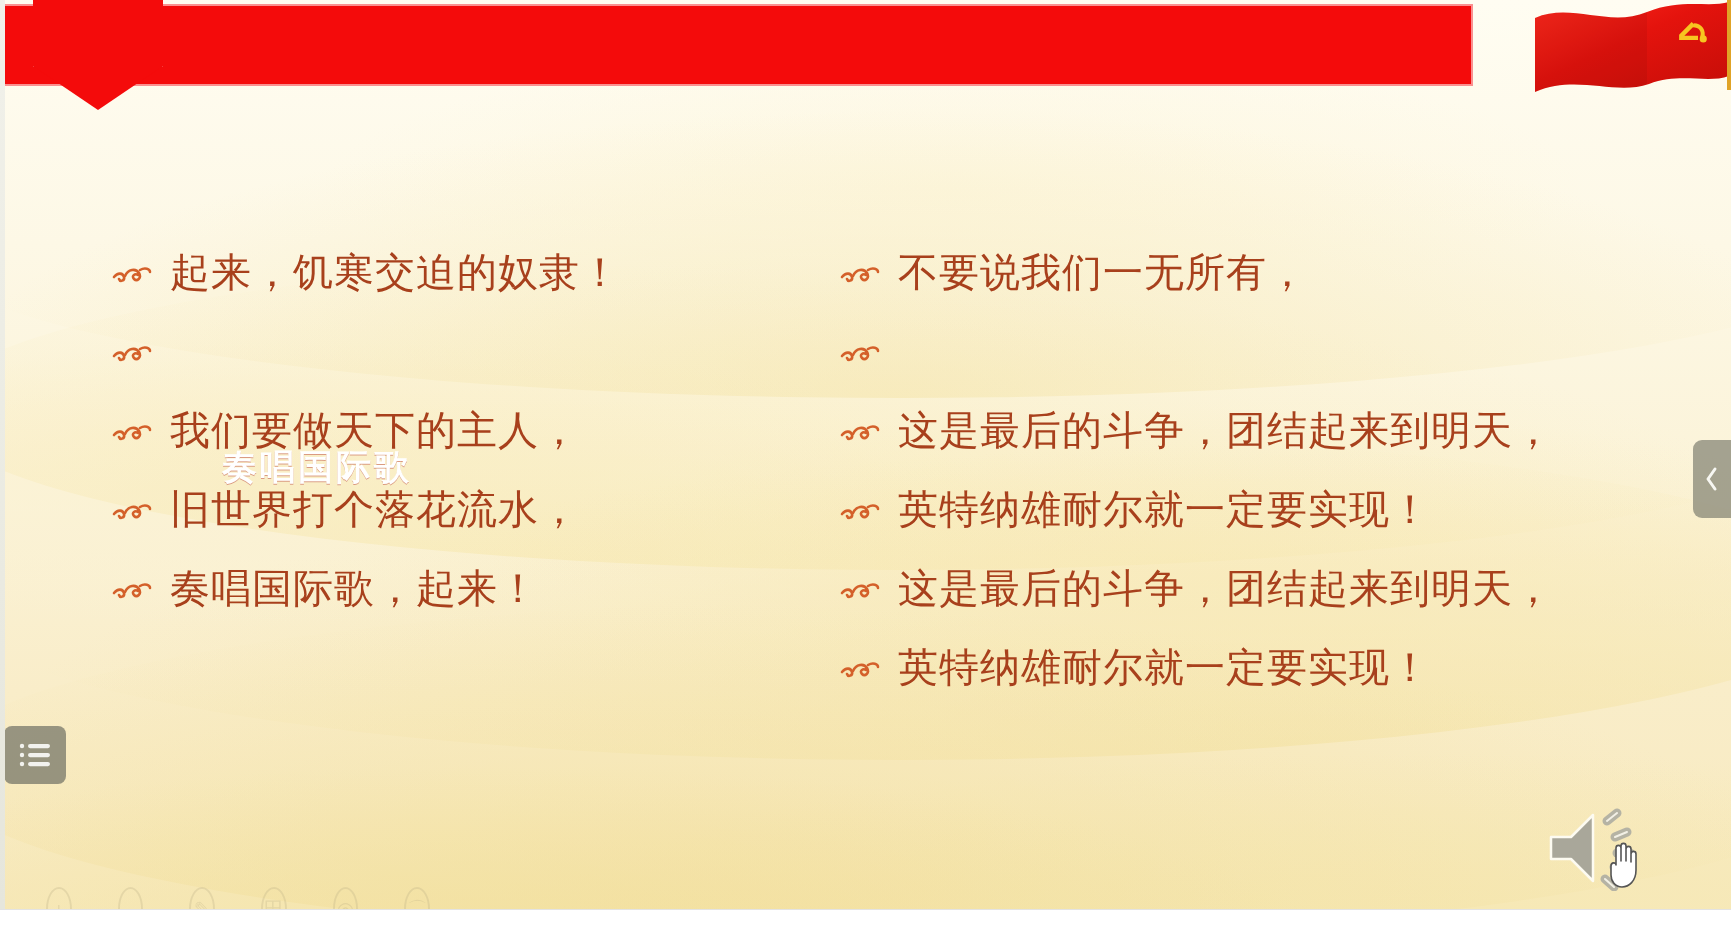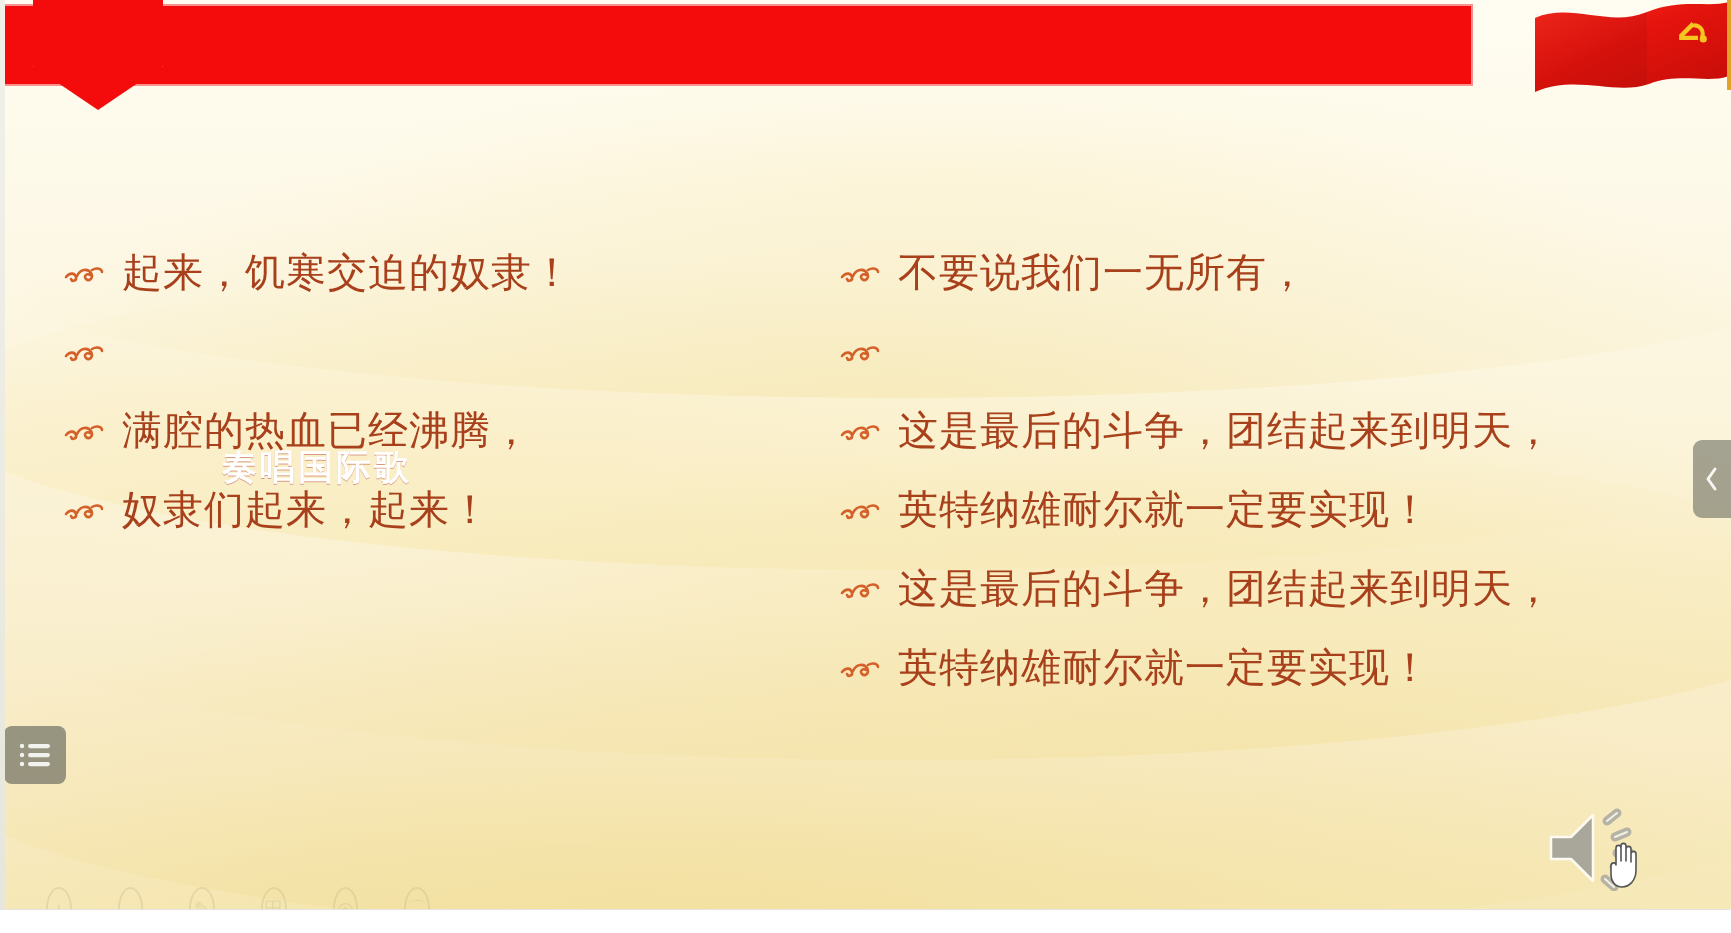--- a/index.html
+++ b/index.html
@@ -75,21 +75,21 @@
   }
 
   
   #lyrics {
     position:absolute; left:0; top:232px;
     width:1731px; height:480px;
     display:flex;
     z-index:4;
   }
   .col { display:flex; flex-direction:column; justify-content:flex-start; }
-  #col-left  { width:760px; padding-left:64px; }
+  #col-left  { width:760px; padding-left:112px; }
   #col-right { width:971px; padding-left:80px; }
 
   .lyric-line {
     display:flex;
     align-items:center;
     height:79px;
     white-space:nowrap;
   }
   .bullet {
     flex:0 0 auto;
@@ -233,34 +233,44 @@
       </div>
 
       <div class="lyric-line">
         <span class="bullet">
           <svg width="40" height="22" viewBox="0 0 40 22">
             <path d="M2 14 C6 9, 11 10, 12 14 C13 18, 8 19, 7 16" fill="none" stroke="#d4602a" stroke-width="2.6" stroke-linecap="round"></path>
             <path d="M13 13 C16 6, 24 5, 27 10 C30 15, 25 19, 22 16 C19 13, 23 10, 26 12" fill="none" stroke="#d4602a" stroke-width="2.6" stroke-linecap="round"></path>
             <path d="M28 7 C33 4, 38 6, 38 9" fill="none" stroke="#d4602a" stroke-width="2.6" stroke-linecap="round"></path>
           </svg>
         </span>
-        <span class="lyric-text">满腔的热血已经沸腾，</span>
-      </div>
-
-
-
-      <div class="lyric-line">
-        <span class="bullet">
-          <svg width="40" height="22" viewBox="0 0 40 22">
-            <path d="M2 14 C6 9, 11 10, 12 14 C13 18, 8 19, 7 16" fill="none" stroke="#d4602a" stroke-width="2.6" stroke-linecap="round"></path>
-            <path d="M13 13 C16 6, 24 5, 27 10 C30 15, 25 19, 22 16 C19 13, 23 10, 26 12" fill="none" stroke="#d4602a" stroke-width="2.6" stroke-linecap="round"></path>
-            <path d="M28 7 C33 4, 38 6, 38 9" fill="none" stroke="#d4602a" stroke-width="2.6" stroke-linecap="round"></path>
-          </svg>
-        </span>
-        <span class="lyric-text">奴隶们起来，起来！</span>
+        <span class="lyric-text">我们要做天下的主人，</span>
+      </div>
+
+
+      <div class="lyric-line">
+        <span class="bullet">
+          <svg width="40" height="22" viewBox="0 0 40 22">
+            <path d="M2 14 C6 9, 11 10, 12 14 C13 18, 8 19, 7 16" fill="none" stroke="#d4602a" stroke-width="2.6" stroke-linecap="round"></path>
+            <path d="M13 13 C16 6, 24 5, 27 10 C30 15, 25 19, 22 16 C19 13, 23 10, 26 12" fill="none" stroke="#d4602a" stroke-width="2.6" stroke-linecap="round"></path>
+            <path d="M28 7 C33 4, 38 6, 38 9" fill="none" stroke="#d4602a" stroke-width="2.6" stroke-linecap="round"></path>
+          </svg>
+        </span>
+        <span class="lyric-text">旧世界打个落花流水，</span>
+      </div>
+
+      <div class="lyric-line">
+        <span class="bullet">
+          <svg width="40" height="22" viewBox="0 0 40 22">
+            <path d="M2 14 C6 9, 11 10, 12 14 C13 18, 8 19, 7 16" fill="none" stroke="#d4602a" stroke-width="2.6" stroke-linecap="round"></path>
+            <path d="M13 13 C16 6, 24 5, 27 10 C30 15, 25 19, 22 16 C19 13, 23 10, 26 12" fill="none" stroke="#d4602a" stroke-width="2.6" stroke-linecap="round"></path>
+            <path d="M28 7 C33 4, 38 6, 38 9" fill="none" stroke="#d4602a" stroke-width="2.6" stroke-linecap="round"></path>
+          </svg>
+        </span>
+        <span class="lyric-text">奏唱国际歌，起来！</span>
       </div>
 
     </div>
 
     <div class="col" id="col-right">
 
       <div class="lyric-line">
         <span class="bullet">
           <svg width="40" height="22" viewBox="0 0 40 22">
             <path d="M2 14 C6 9, 11 10, 12 14 C13 18, 8 19, 7 16" fill="none" stroke="#d4602a" stroke-width="2.6" stroke-linecap="round"></path>

